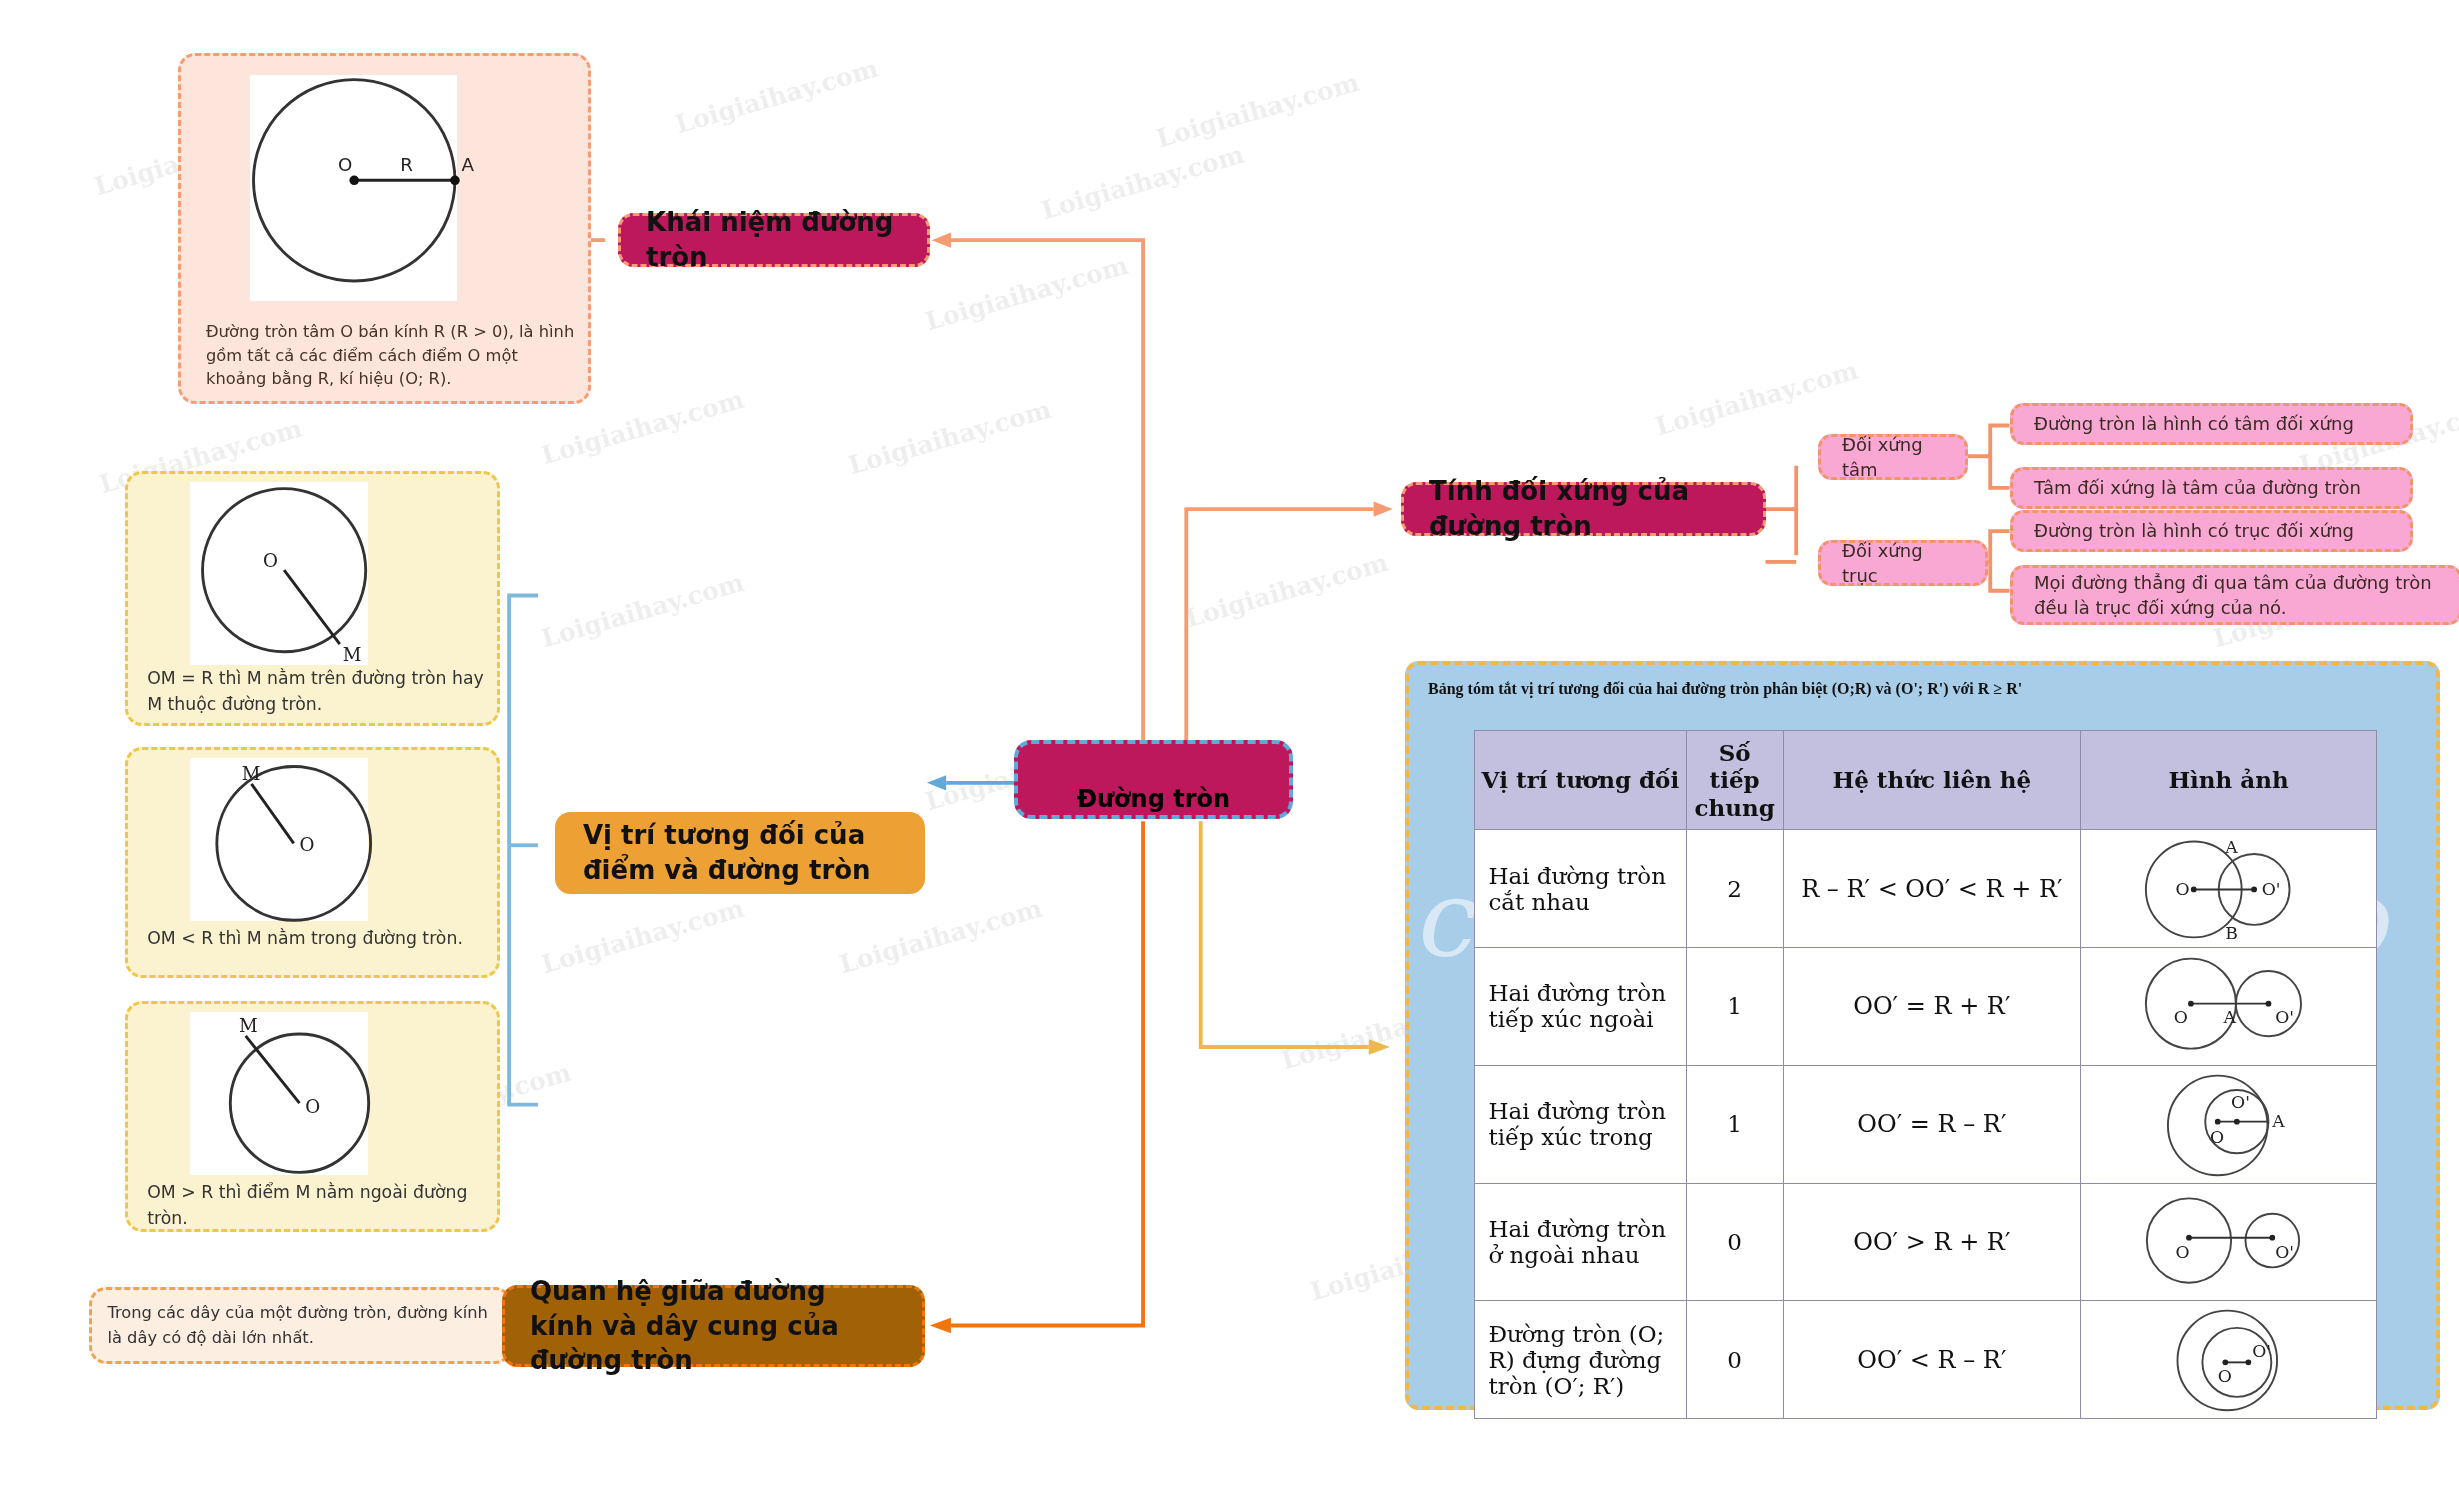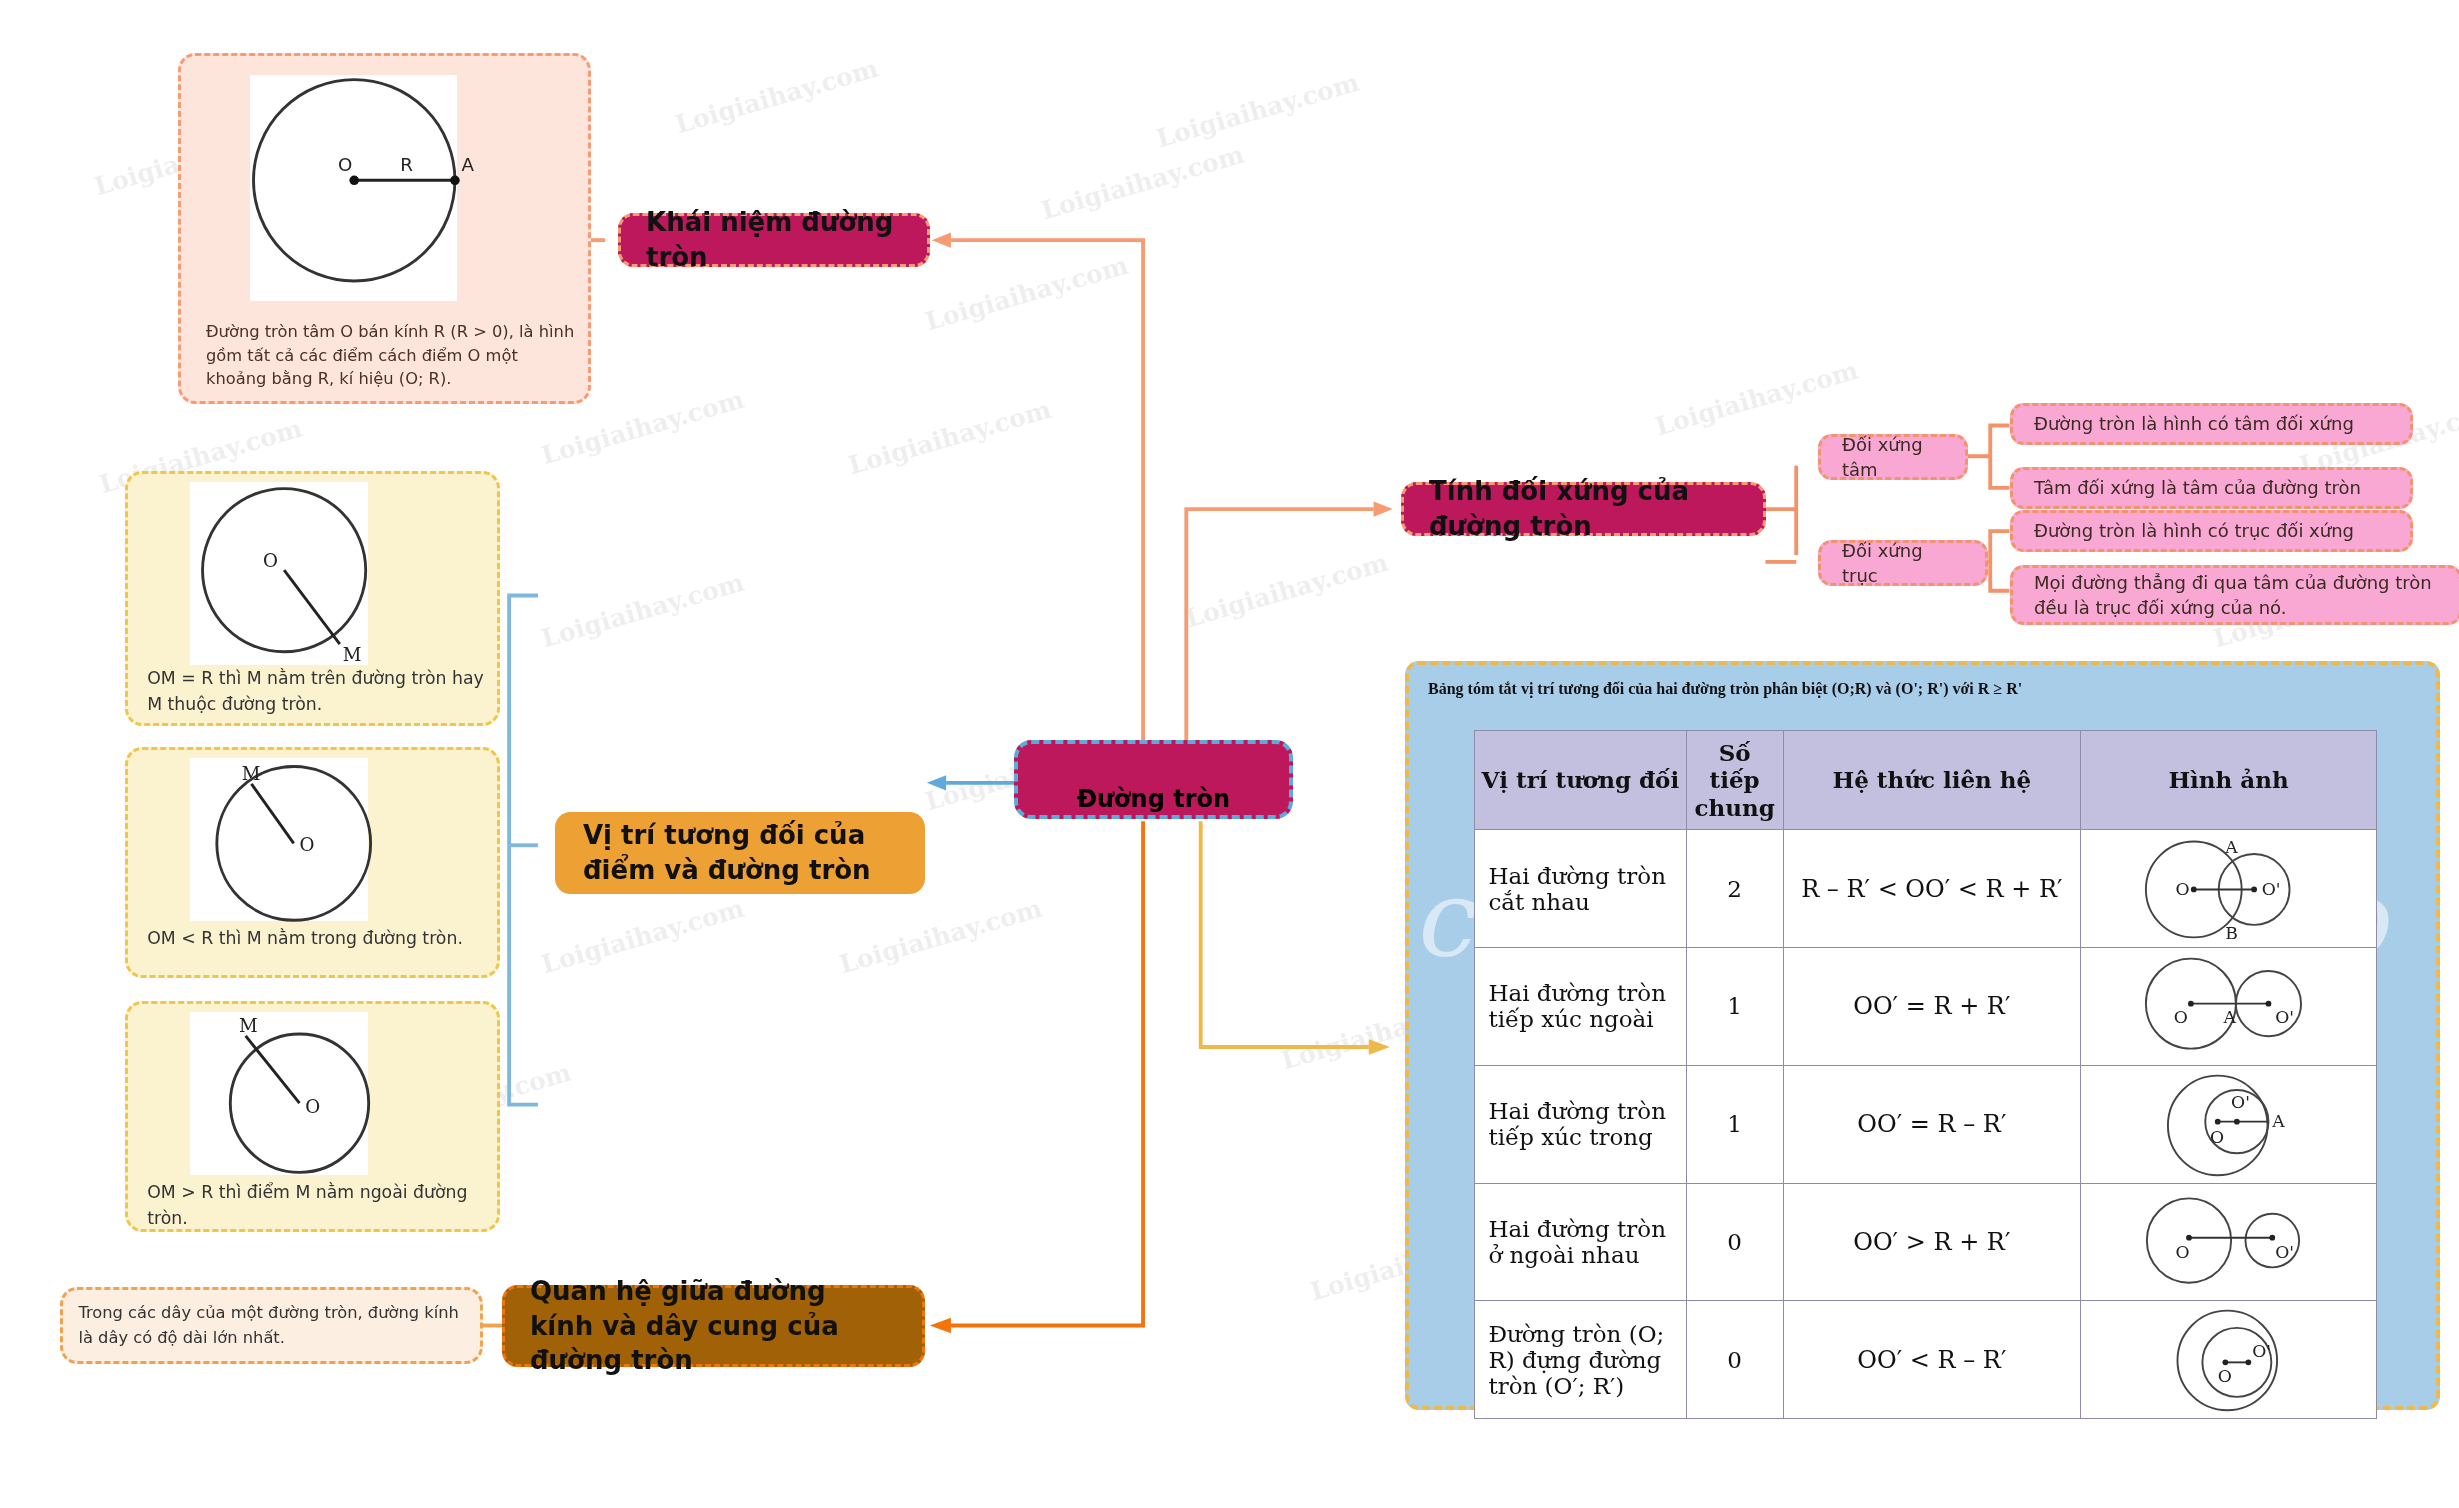--- a/index.html
+++ b/index.html
@@ -20,21 +20,21 @@
   
   .lbl-orange{background:#a16207;border:3.8px dashed #f4740c;color:#111;
               font-size:26px;font-weight:700;padding:0 25px;border-radius:15.4px;}
   
   .lbl-blue{background:#be185d;border:4.8px dashed #5fa9db;color:#000;
             font-size:24px;font-weight:700;padding:0 33px;border-radius:17.3px;align-items:flex-end;}
 
   
   .pan-pink{background:#fde5dc;border:3.8px dashed #f79b72;border-radius:17.3px;}
   .pan-yellow{background:#fbf2cf;border:3.8px dashed #edc64a;border-radius:17.3px;}
-  .pan-cream{background:#fdeee2;border:3.8px dashed #f0a24d;border-radius:17.3px;}
+  .pan-cream{background:#fdeee2;border:3.8px dashed #f0a24d;border-radius:17.3px;margin-left:29px;}
   .pan-blue{background:#a8cde9;border:4.8px dashed #edb94a;border-radius:13.4px;}
 
   .cap{color:#4a3026;font-size:16.3px;line-height:1.45;padding:0 15.4px;}
   .cap-dark{color:#333;font-size:17.3px;line-height:1.5;padding:0 15.4px;}
 
   .sub-pink{background:#f9a8d4;border:3.8px dashed #f3936a;border-radius:13.4px;
             color:#3a2a22;font-size:18px;display:flex;align-items:center;
             padding:0 21px;line-height:1.4;}
 
   .whitebox{background:#fff;position:absolute;}

